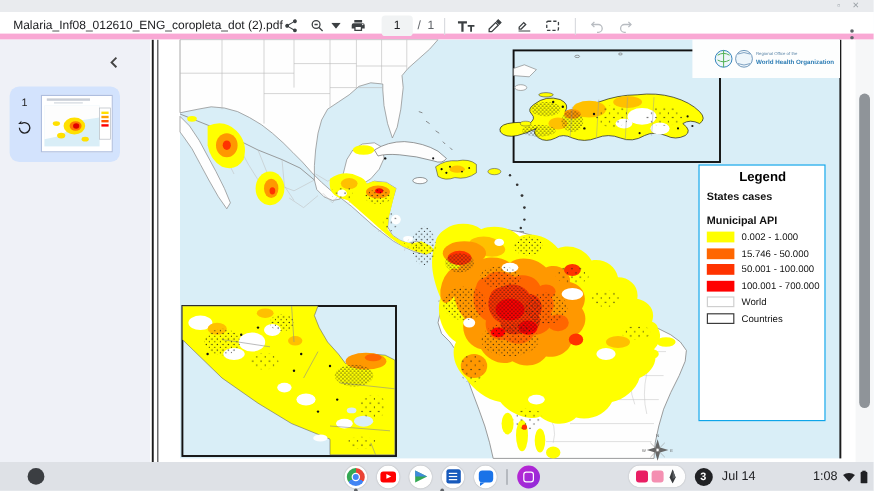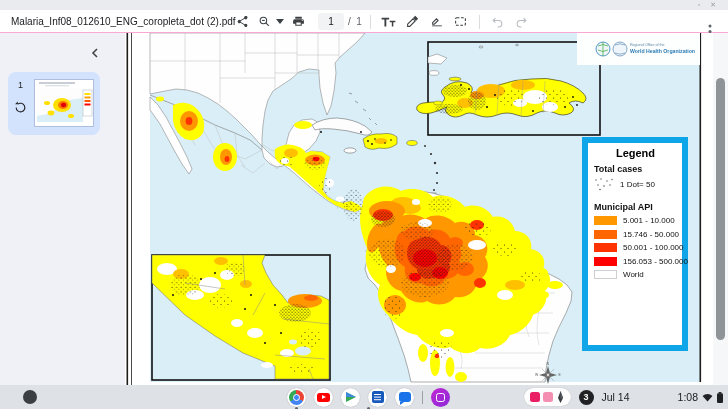--- a/index.html
+++ b/index.html
@@ -5,21 +5,21 @@
   * { margin:0; padding:0; box-sizing:border-box; }
   html,body { width:728px; height:409px; overflow:hidden;
     font-family:"Liberation Sans","DejaVu Sans",sans-serif; background:#fff; }
 
   
   #topstrip { position:absolute; left:0; top:0; width:728px; height:10px; background:#e9ebee; }
   #winctl { position:absolute; right:8px; top:1px; color:#9aa0a6; font-size:7px; letter-spacing:4px; }
 
   
   #toolbar { position:absolute; left:0; top:10px; width:728px; height:23px; background:#fff;
-    border-bottom:1px solid #f9a8d4; }
+    border-bottom:5px solid #f9a8d4; }
   #filename { position:absolute; left:11px; top:6px; font-size:10px; color:#202124; }
   .tbrow { position:absolute; left:230px; top:0; height:23px; display:flex; align-items:center; }
   .tbtn { width:24px; height:20px; display:flex; align-items:center; justify-content:center; color:#3c4043; }
   .tbtn svg { display:block; }
   .tbtn.dis { color:#b8bcc1; }
   .vsep { width:1px; height:14px; background:#dadce0; margin:0 6px; }
   #pagebox { width:26px; height:17px; background:#f1f3f4; border-radius:3px; font-size:10px;
     color:#202124; display:flex; align-items:center; justify-content:center; margin:0 4px 0 8px; }
   #pagetotal { font-size:10px; color:#5f6368; margin-right:2px; white-space:pre; }
   #kebab { position:absolute; right:6px; top:14px; width:14px; height:16px; color:#5f6368; }
@@ -33,21 +33,21 @@
   #thumbrot { position:absolute; left:6px; top:28px; width:14px; height:14px; color:#202124; }
   #thumbimg { position:absolute; left:26px; top:7px; width:60px; height:48px; background:#fff;
     border:1px solid #aebedf; }
 
   
   #page { position:absolute; left:125px; top:33px; width:588px; height:352px; background:#fff; }
   #mapsvg { position:absolute; left:0; top:0; }
 
   
   #legend { position:absolute; left:457px; top:104px; width:106px; height:214px; background:#fff;
-    border:6px solid #0ea5e9; padding:3px 5px 0 6px; color:#111; }
+    border:1px solid #0ea5e9; padding:3px 5px 0 6px; color:#111; }
   #legend h3 { font-size:11px; text-align:center; margin:1px 0 5px; color:#000; }
   .lsec { font-size:9px; font-weight:bold; margin:4px 0 2px; }
   .lrow { display:flex; align-items:center; height:13.5px; }
   .sw { width:23px; height:9px; margin-right:6px; flex:0 0 auto; }
   .sw.states { background:#fff; border:1px solid #cfcfcf; }
   .sw.countries { background:#fff; border:1px solid #3c3c3c; }
   .lrow span.lab { font-size:8px; white-space:nowrap; }
   #dotrow { display:flex; align-items:center; height:16px; }
   #dotlabel { font-size:8px; margin-left:4px; }
 
@@ -555,56 +555,45 @@
     <path d="M417,336 L429,348 M429,336 L417,348" stroke="#999" stroke-width="0.5"></path>
     <circle cx="423" cy="342" r="1.4" fill="#fff" stroke="#666" stroke-width="0.5"></circle>
     <text x="421.6" y="331.5" font-size="3.4" fill="#555">N</text>
     <text x="410" y="343.4" font-size="3.4" fill="#555">W</text>
     <text x="433.6" y="343.4" font-size="3.4" fill="#555">E</text>
   </g>
 </svg>
 
   <div id="legend">
     <h3>Legend</h3>
-    <div class="lsec">Total cases</div>
-    <div id="dotrow">
-      <svg width="22" height="14" viewBox="0 0 22 14">
-        <g fill="#555">
-            <circle cx="2" cy="3" r="0.7"></circle>
-            <circle cx="7" cy="2" r="0.7"></circle>
-            <circle cx="13" cy="4" r="0.7"></circle>
-        <circle cx="18" cy="2.5" r="0.7"></circle>
-            <circle cx="4" cy="8" r="0.7"></circle>
-            <circle cx="10" cy="9" r="0.8"></circle>
-        <circle cx="16" cy="8" r="0.7"></circle>
-            <circle cx="6" cy="12.5" r="0.8"></circle>
-          </g>
-      </svg>
-      <span id="dotlabel">1 Dot= 50</span>
-    </div>
+    <div class="lsec">States cases</div>
     <div class="lsec" style="margin-top:10px">Municipal API</div>
     <div class="lrow">
-      <span class="sw" style="background-color: rgb(255, 152, 0);"></span>
-      <span class="lab">5.001 - 10.000</span>
+      <span class="sw" style="background-color: rgb(255, 255, 0);"></span>
+      <span class="lab">0.002 - 1.000</span>
     </div>
     <div class="lrow">
       <span class="sw" style="background-color: rgb(255, 102, 0);"></span>
       <span class="lab">15.746 - 50.000</span>
     </div>
     <div class="lrow">
       <span class="sw" style="background-color: rgb(255, 51, 0);"></span>
       <span class="lab">50.001 - 100.000</span>
     </div>
     <div class="lrow">
       <span class="sw" style="background-color: rgb(255, 0, 0);"></span>
-      <span class="lab">156.053 - 500.000</span>
+      <span class="lab">100.001 - 700.000</span>
     </div>
     <div class="lrow">
       <span class="sw states"></span>
       <span class="lab">World</span>
+    </div>
+    <div class="lrow">
+      <span class="sw countries"></span>
+      <span class="lab">Countries</span>
     </div>
   </div>
 </div>
 
 <div id="scroll">
   <div id="thumbbar"></div>
 </div>
 
 <div id="shelf">
   <div id="launcher"></div>

